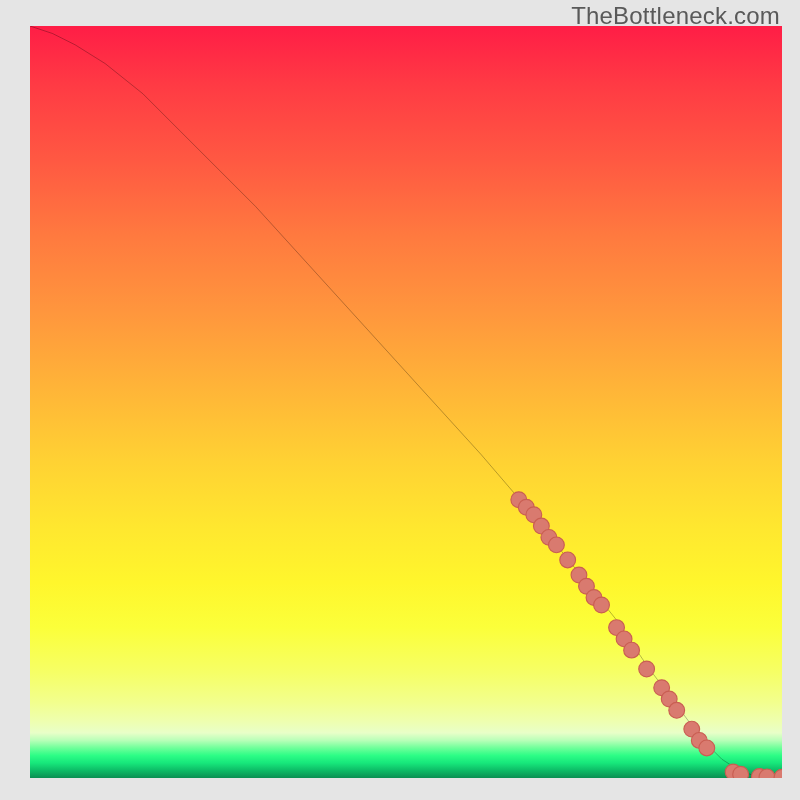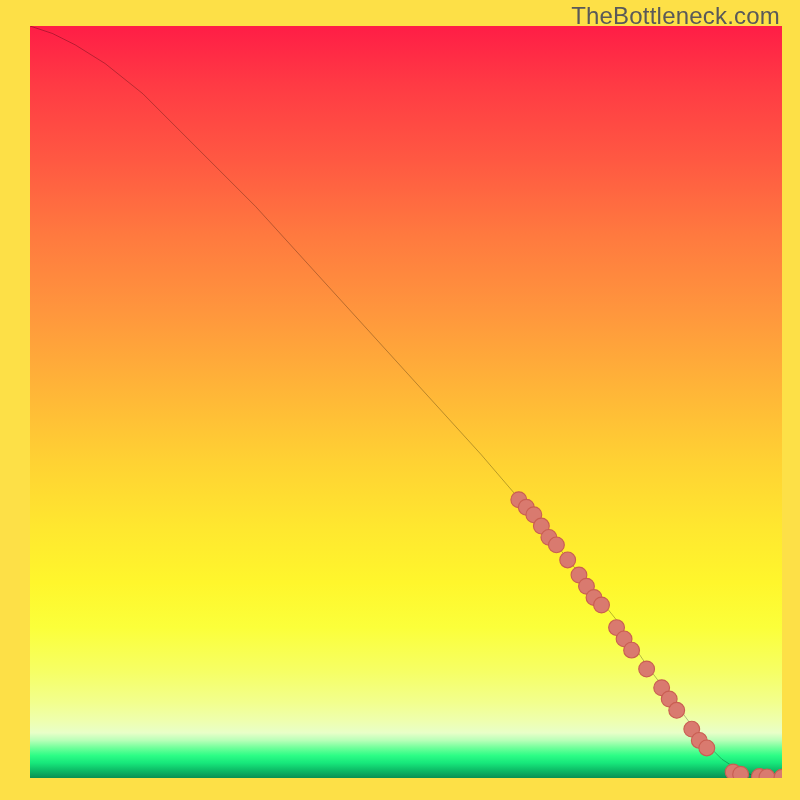--- a/index.html
+++ b/index.html
@@ -8,21 +8,21 @@
     width: 800px;
     height: 800px;
     background: #000;
     overflow: hidden;
     font-family: Arial, Helvetica, sans-serif;
   }
   .stage {
     position: relative;
     width: 800px;
     height: 800px;
-    background: #fde047;
+    background: #e5e5e5;
   }
   .plot-area {
     position: absolute;
     left: 30px;
     top: 26px;
     width: 752px;
     height: 752px;
     overflow: hidden;
   }
   .gradient-bg {

